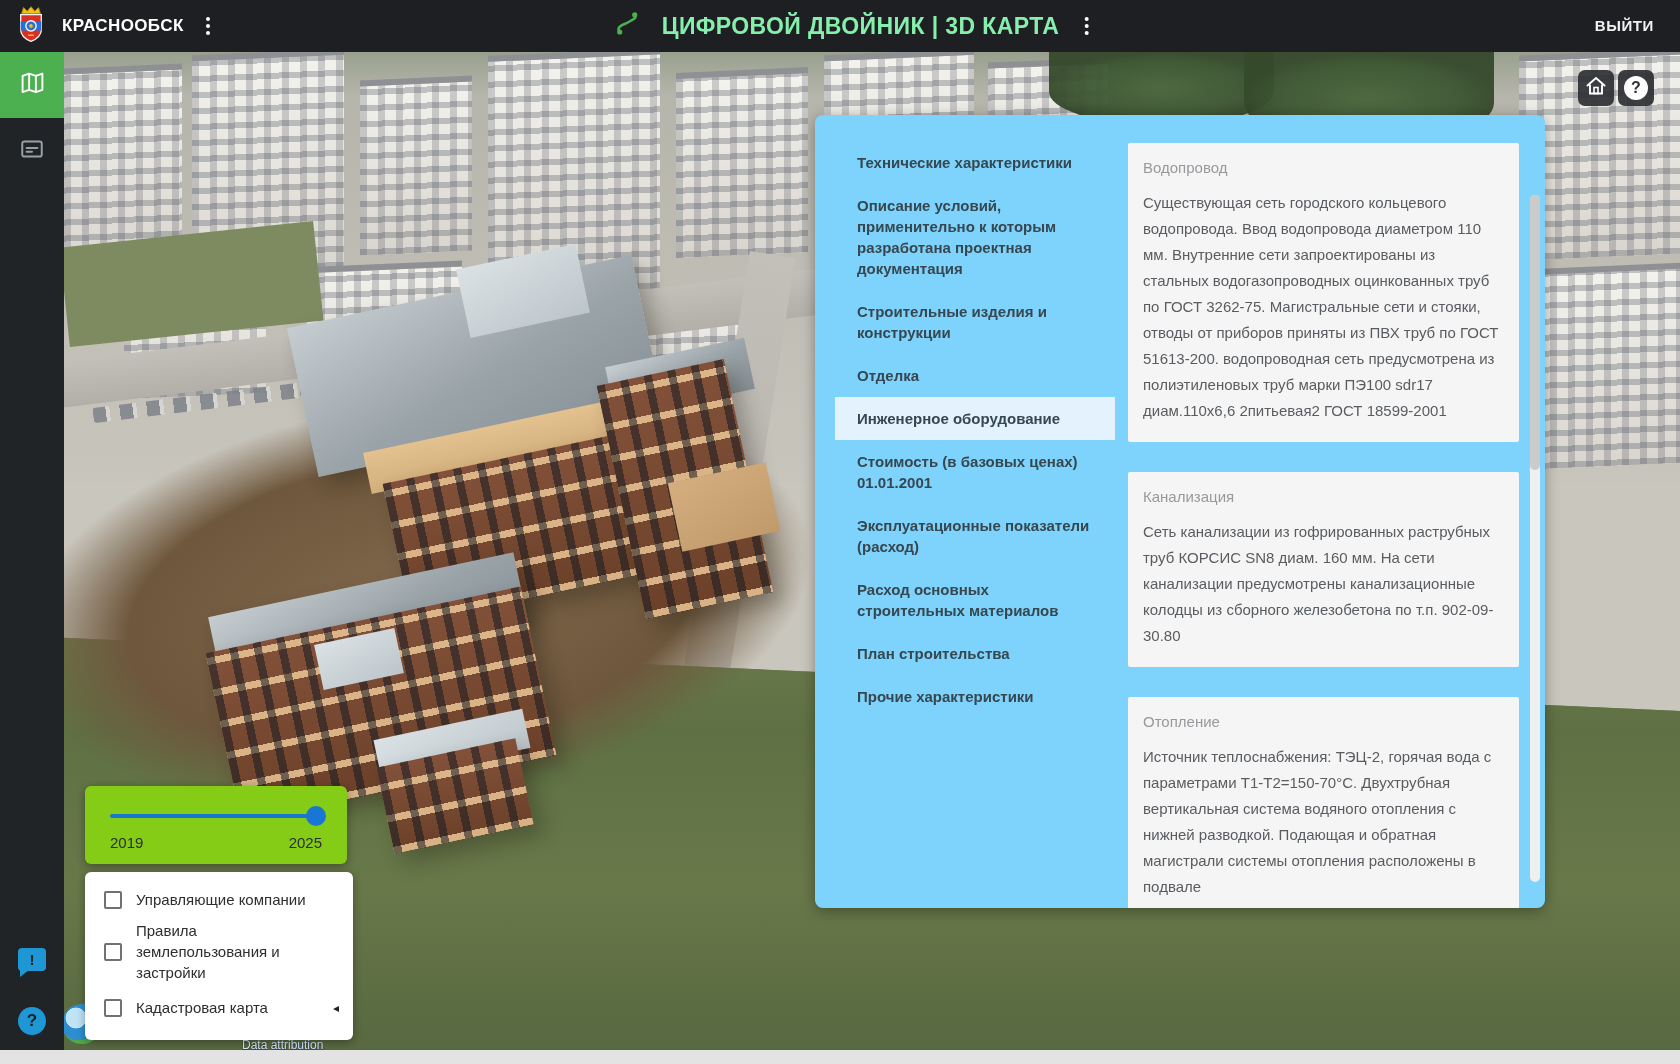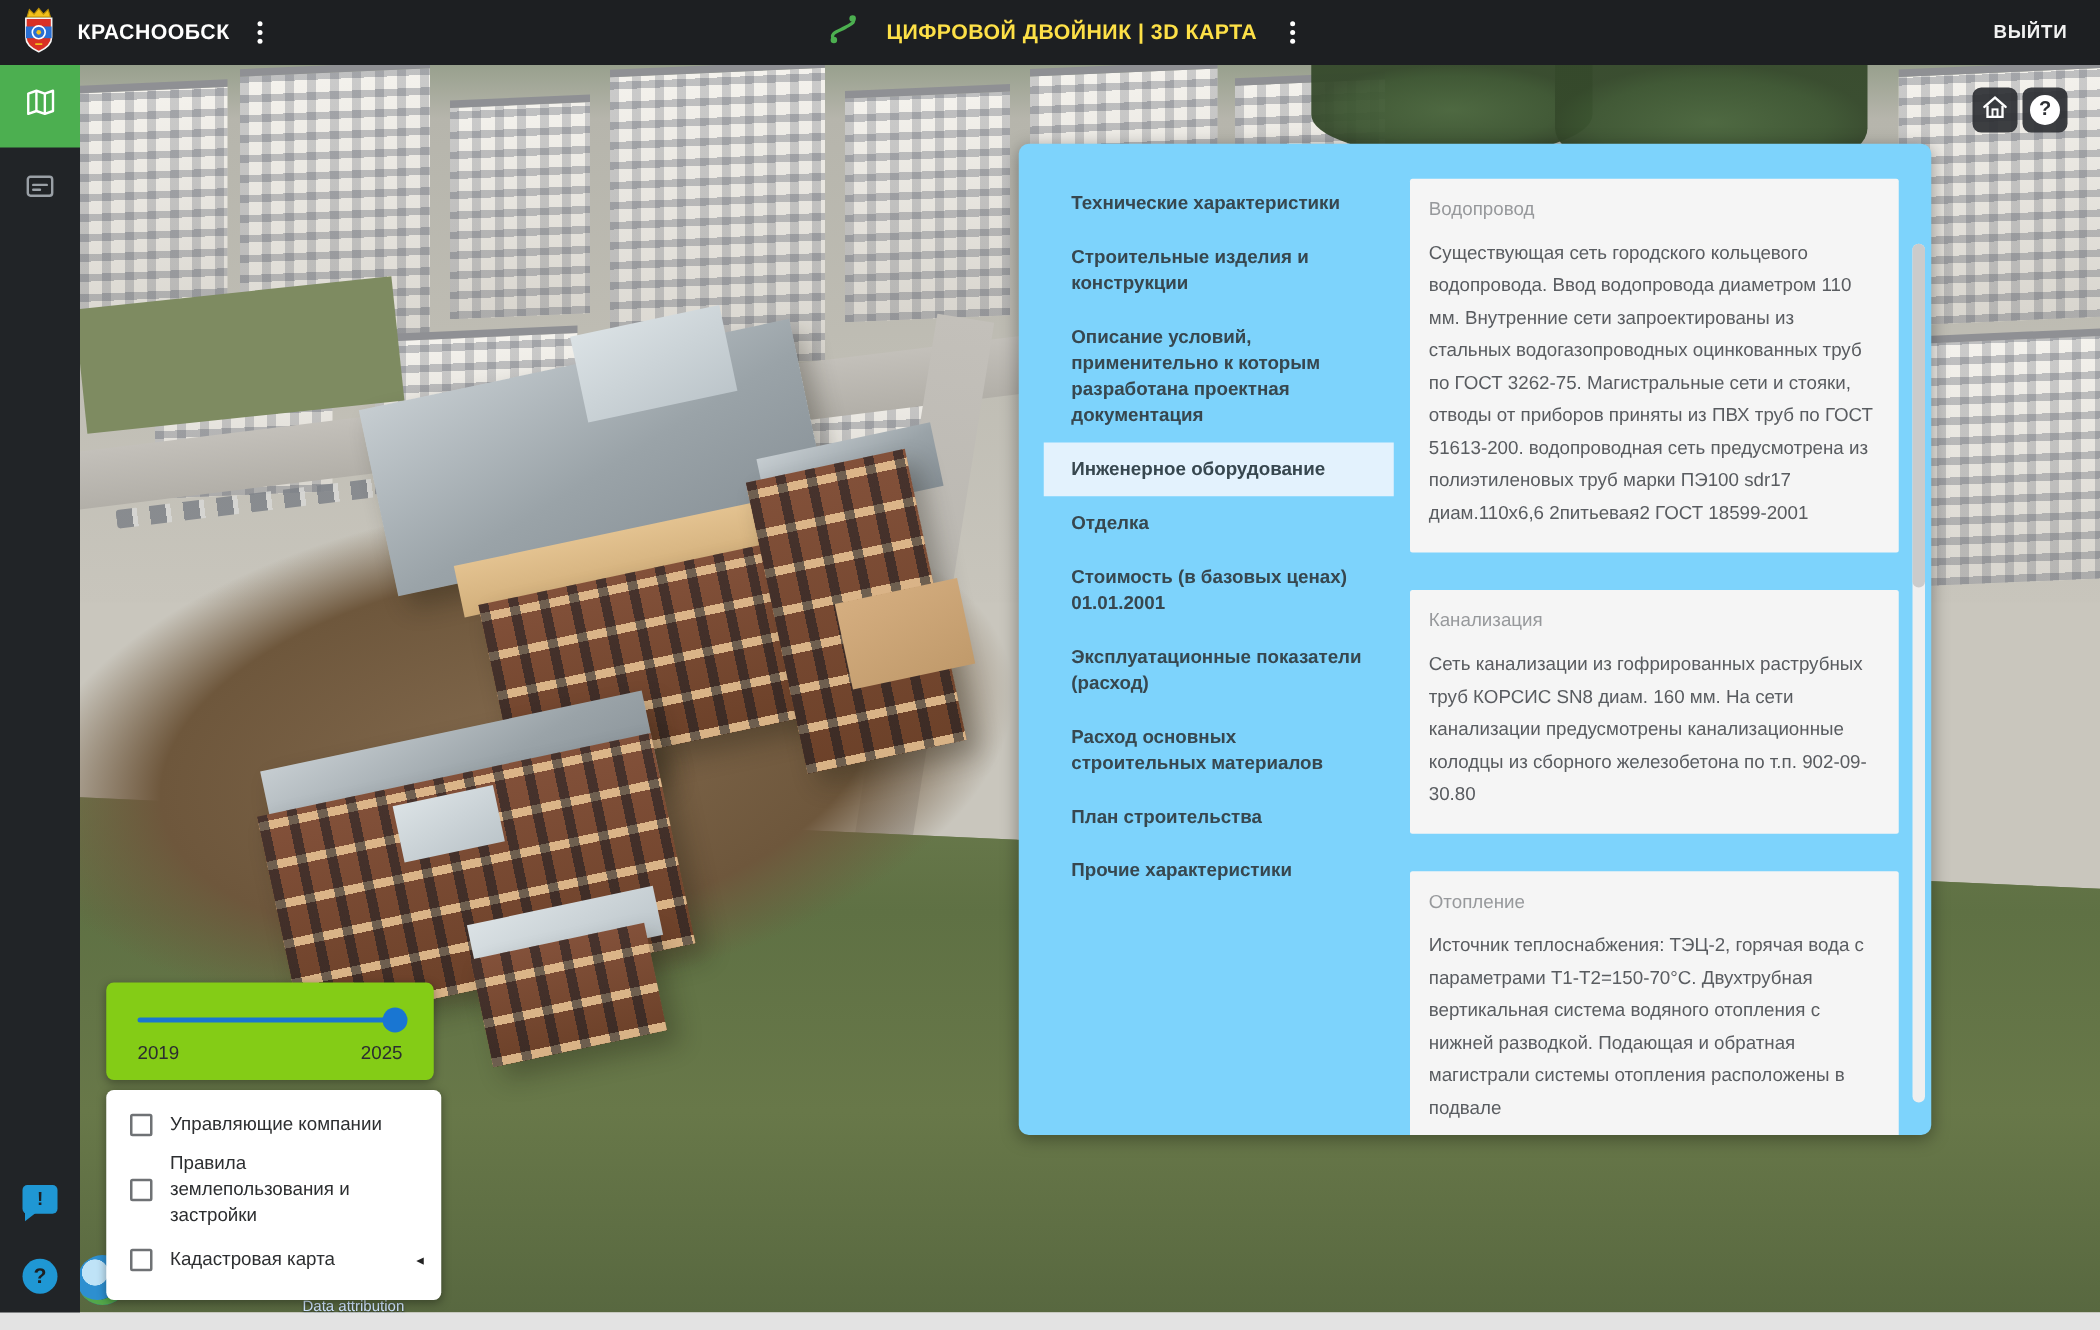--- a/index.html
+++ b/index.html
@@ -4,21 +4,21 @@
 <style>
   * { margin:0; padding:0; box-sizing:border-box; }
   html,body { width:1680px; height:1064px; font-family:"Liberation Sans", sans-serif; }
   .app { position:relative; width:1680px; height:1064px; background:#e3e3e3; overflow:hidden; }
 
   
   .topbar { position:absolute; top:0; left:0; right:0; height:52px; background:#1d1f22; display:flex; align-items:center; z-index:50; }
   .tb-left { display:flex; align-items:center; gap:16px; padding-left:16px; }
   .brand { color:#fff; font-size:17px; font-weight:700; letter-spacing:.4px; }
   .tb-center { position:absolute; left:50%; transform:translateX(-47%); display:flex; align-items:center; gap:20px; }
-  .tb-title { color:#fde047; font-size:17px; font-weight:700; letter-spacing:.4px;text-align:right; }
+  .tb-title { color:#86efac; font-size:23px; font-weight:700; letter-spacing:.4px;text-align:right; }
   .tb-right { margin-left:auto; padding-right:26px; }
   .logout { background:none; border:none; color:#f1f1f1; font-size:15px; font-weight:600; letter-spacing:.6px; cursor:pointer; font-family:inherit;text-align:right; }
   .kebab { display:flex; flex-direction:column; gap:3px; padding:6px; cursor:pointer; }
   .kebab i { width:4px; height:4px; border-radius:50%; background:#fff; }
 
   
   .sidebar { position:absolute; top:52px; left:0; width:64px; height:998px; background:#212427; z-index:40; display:flex; flex-direction:column; align-items:center; }
   .side-btn { width:64px; height:66px; display:flex; align-items:center; justify-content:center; cursor:pointer; }
   .side-btn.active { background:#4caf50; }
   .side-spacer { flex:1; }
@@ -233,24 +233,24 @@
         <span class="collapse-arrow">◂</span>
       </div>
     </div>
 
     <div class="globe"></div>
     <span class="attribution">Data attribution</span>
 
     <aside class="panel">
       <div class="menu">
         <div class="menu-item">Технические характеристики</div>
+        <div class="menu-item">Описание условий, применительно к которым разработана проектная документация</div>
         <div class="menu-item">Строительные изделия и конструкции</div>
-        <div class="menu-item">Описание условий, применительно к которым разработана проектная документация</div>
+        <div class="menu-item">Отделка</div>
         <div class="menu-item active">Инженерное оборудование</div>
-        <div class="menu-item">Отделка</div>
         <div class="menu-item">Стоимость (в базовых ценах) 01.01.2001</div>
         <div class="menu-item">Эксплуатационные показатели (расход)</div>
         <div class="menu-item">Расход основных строительных материалов</div>
         <div class="menu-item">План строительства</div>
         <div class="menu-item">Прочие характеристики</div>
       </div>
       <div class="content">
         <section class="card">
           <h3>Водопровод</h3>
           <p>Существующая сеть городского кольцевого водопровода. Ввод водопровода диаметром 110 мм. Внутренние сети запроектированы из стальных водогазопроводных оцинкованных труб по ГОСТ 3262-75. Магистральные сети и стояки, отводы от приборов приняты из ПВХ труб по ГОСТ 51613-200. водопроводная сеть предусмотрена из полиэтиленовых труб марки ПЭ100 sdr17 диам.110х6,6 2питьевая2 ГОСТ 18599-2001</p>

